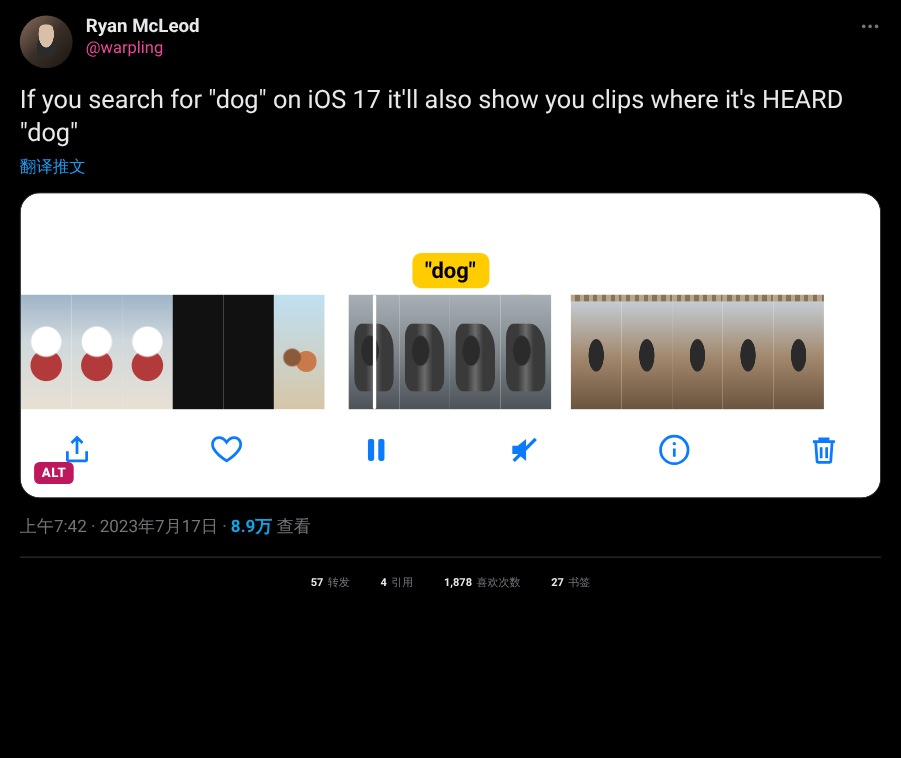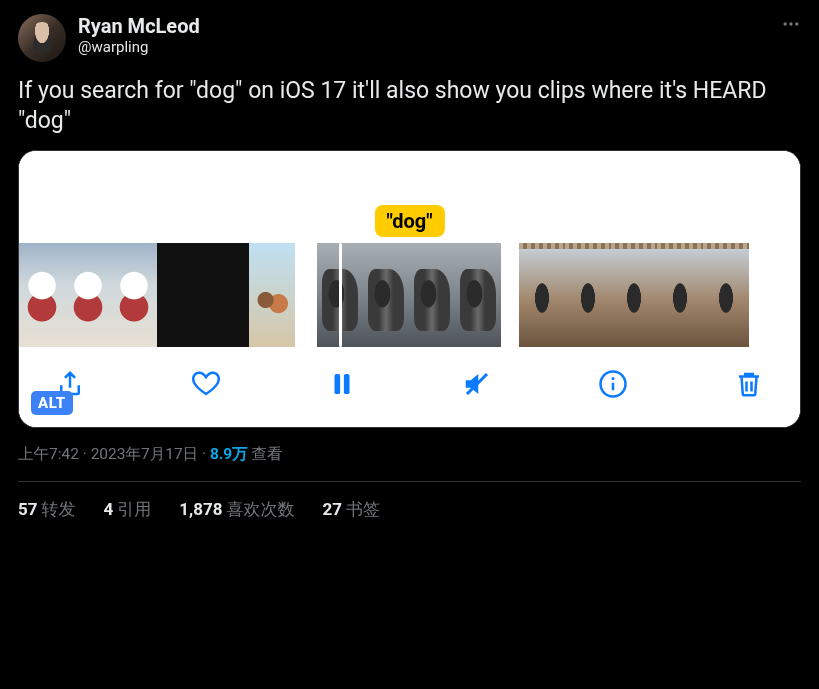--- a/index.html
+++ b/index.html
@@ -32,22 +32,22 @@
   .avatar::after {
     content: "";
     position: absolute;
     top: 8px; left: 12px;
     width: 24px; height: 30px;
     background: radial-gradient(ellipse at 50% 30%, #d9bfa8 40%, transparent 42%),
                 radial-gradient(ellipse at 50% 80%, #2b2b2b 50%, transparent 52%);
     border-radius: 50% 50% 40% 40%;
   }
   .user-col { display: flex; flex-direction: column; }
-  .display-name { font-weight: 700; font-size: 20px; color: #e7e9ea; }
-  .handle { font-size: 15px; color: #e5e5e5; }
+  .display-name { font-weight: 700; font-size: 17px; color: #e7e9ea; }
+  .handle { font-size: 15px; color: #ec4899; }
   .more {
     position: absolute;
     right: 18px; top: 14px;
     color: #71767b;
     font-size: 20px;
     letter-spacing: 2px;
     cursor: pointer;
   }
   .body-text {
     margin-top: 14px;
@@ -173,44 +173,45 @@
     color: #0a7aff;
     width: 34px; height: 34px;
     display: flex; align-items: center; justify-content: center;
     cursor: pointer;
   }
   .tb-btn svg { width: 30px; height: 30px; stroke: #0a7aff; fill: none; stroke-width: 2; }
   .alt-badge {
     position: absolute;
     left: 12px;
     bottom: 12px;
-    background: #3b82f6;
+    background: #be185d;
     color: #fff;
-    font-size: 15px;
+    font-size: 12px;
     font-weight: 800;
     padding: 3px 7px;
     border-radius: 5px;
     letter-spacing: 0.5px;
   }
   .meta-row {
     margin-top: 16px;
     font-size: 15.5px;
     color: #71767b;
   }
   .meta-row .strong { color: #0ea5e9; font-weight: 700; }
   .divider {
     border-top: 1px solid #2f3336;
     margin-top: 16px;
   }
   .stats {
     display: flex;
     gap: 28px;
     padding: 16px 0 0 0;
-    font-size: 17px;
+    font-size: 10px;
     color: #71767b;
+    justify-content: center;
   }
   .stats .num { color: #e7e9ea; font-weight: 700; margin-right: 4px; }
 </style>
 </head>
 <body>
 
 <div class="tweet">
 
   <div class="header">
     <div class="avatar"></div>
@@ -224,20 +225,21 @@
             <circle cx="5" cy="12" r="2"></circle>
             <circle cx="12" cy="12" r="2"></circle>
             <circle cx="19" cy="12" r="2"></circle>
           </g>
         </svg>
     </div>
   </div>
 
   <div class="body-text">If you search for "dog" on iOS 17 it'll also show you clips where it's HEARD "dog"</div>
 
+  <div class="translate">翻译推文</div>
 
   <div class="media-card">
     <div class="media-top">
       <div class="chip">"dog"</div>
       <div class="tick"></div>
     </div>
     <div class="filmstrip">
       <div class="clip-group g1">
         <div class="frame"></div>
         <div class="frame"></div>

